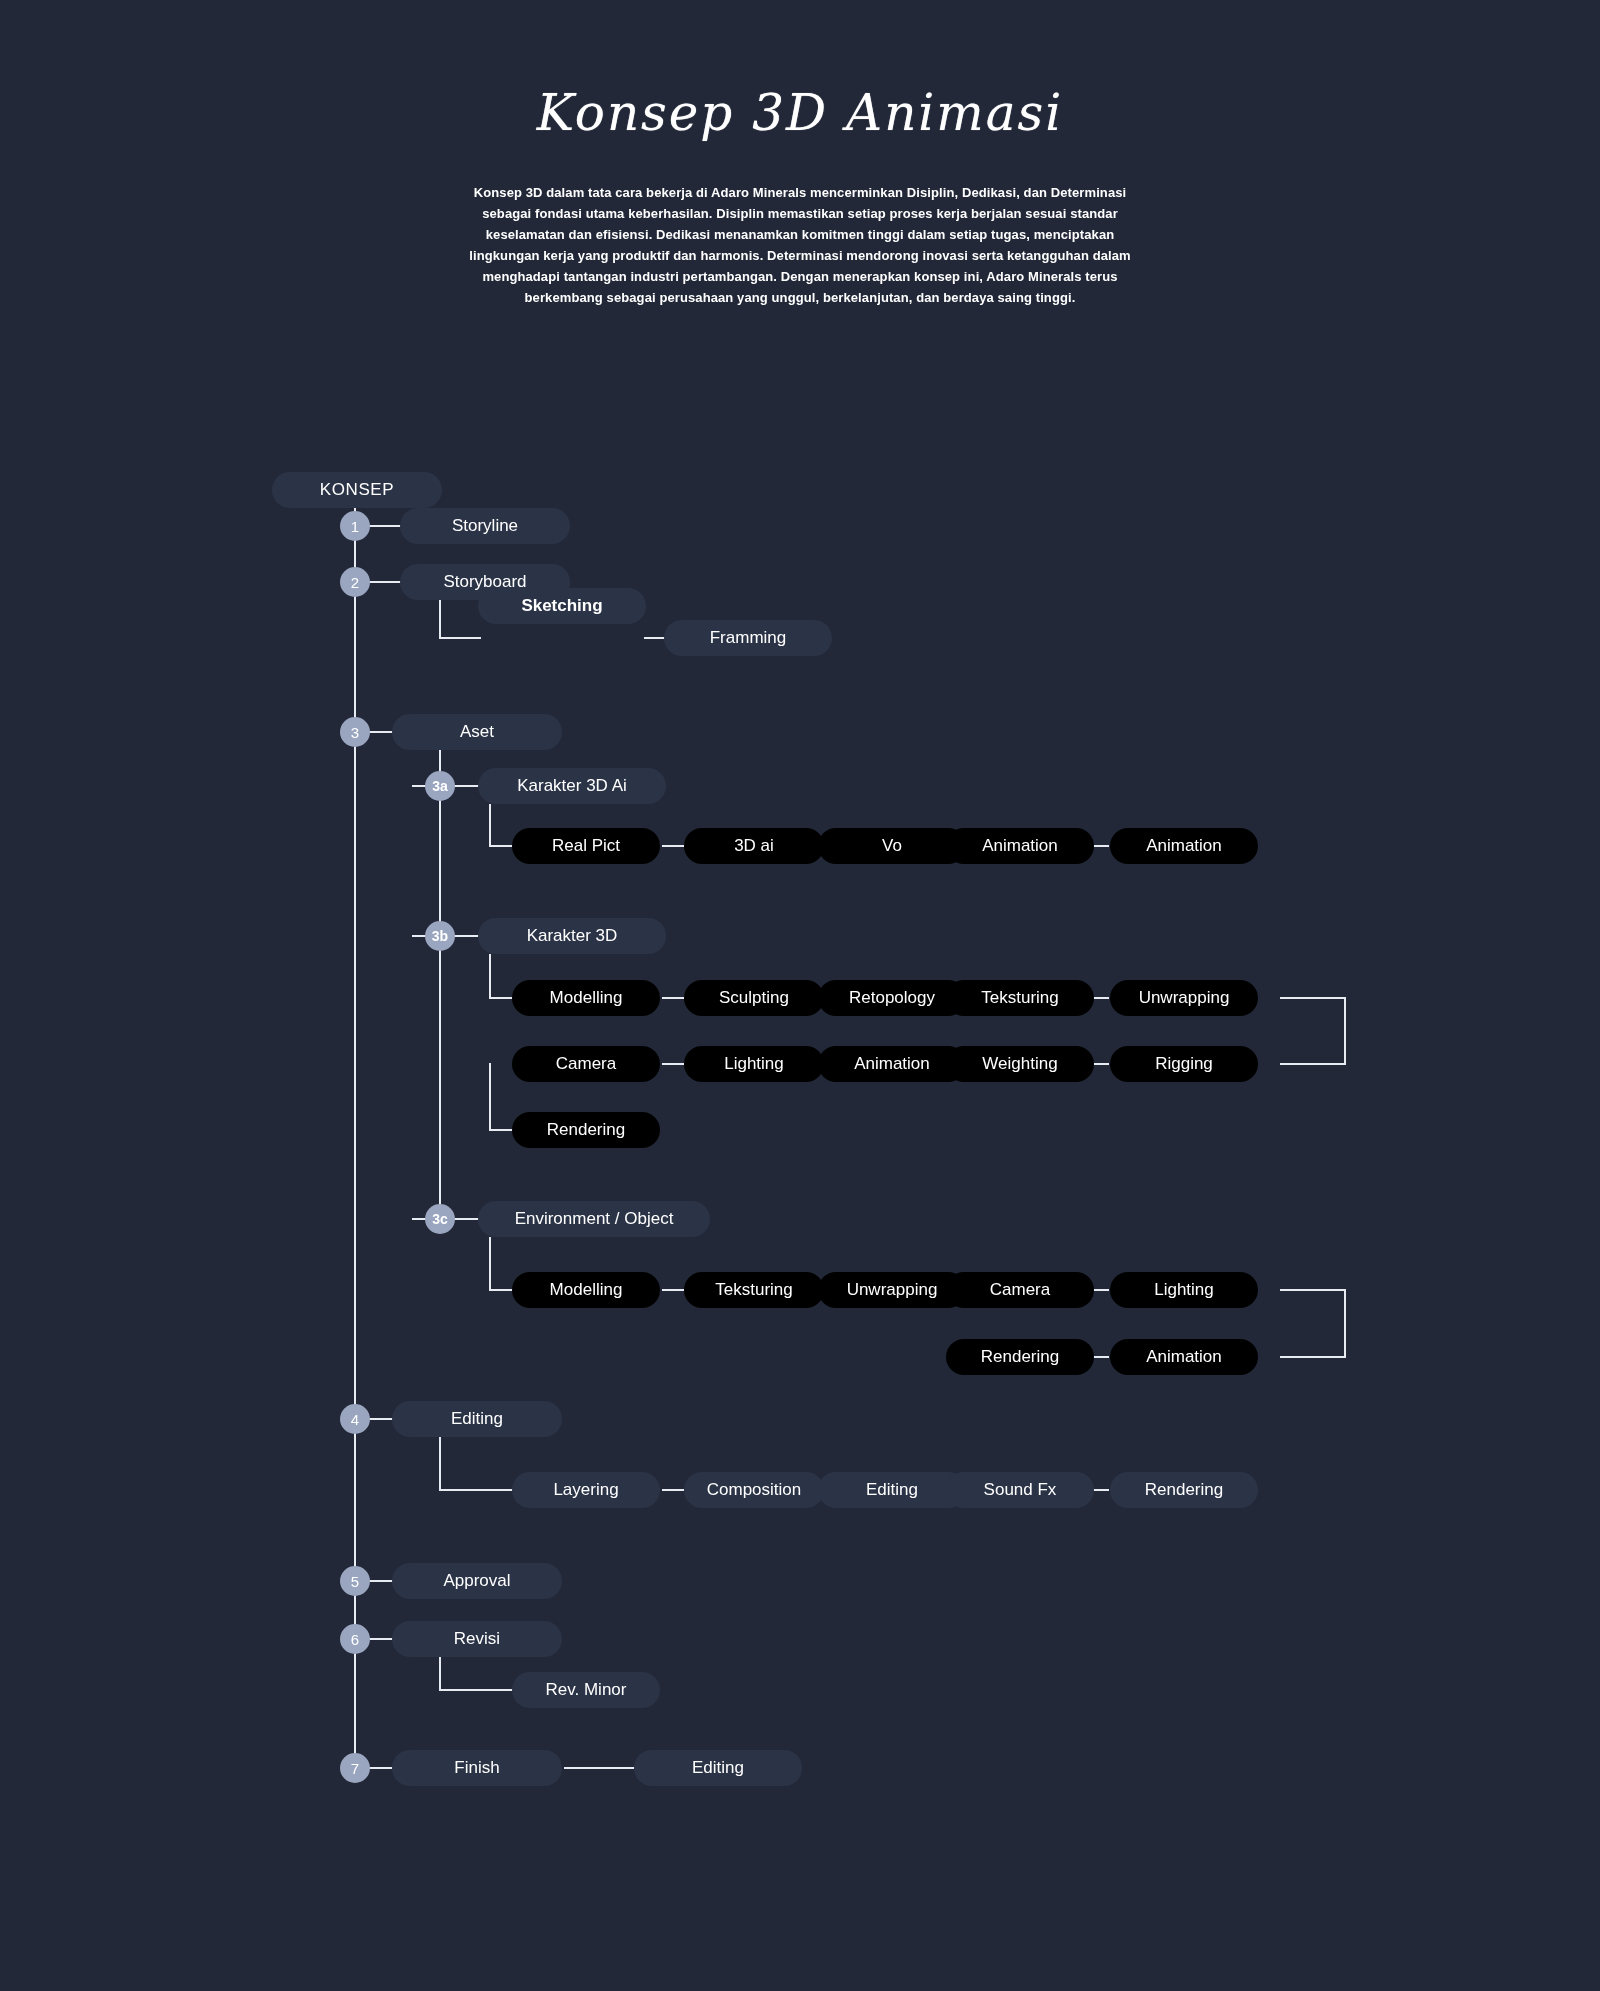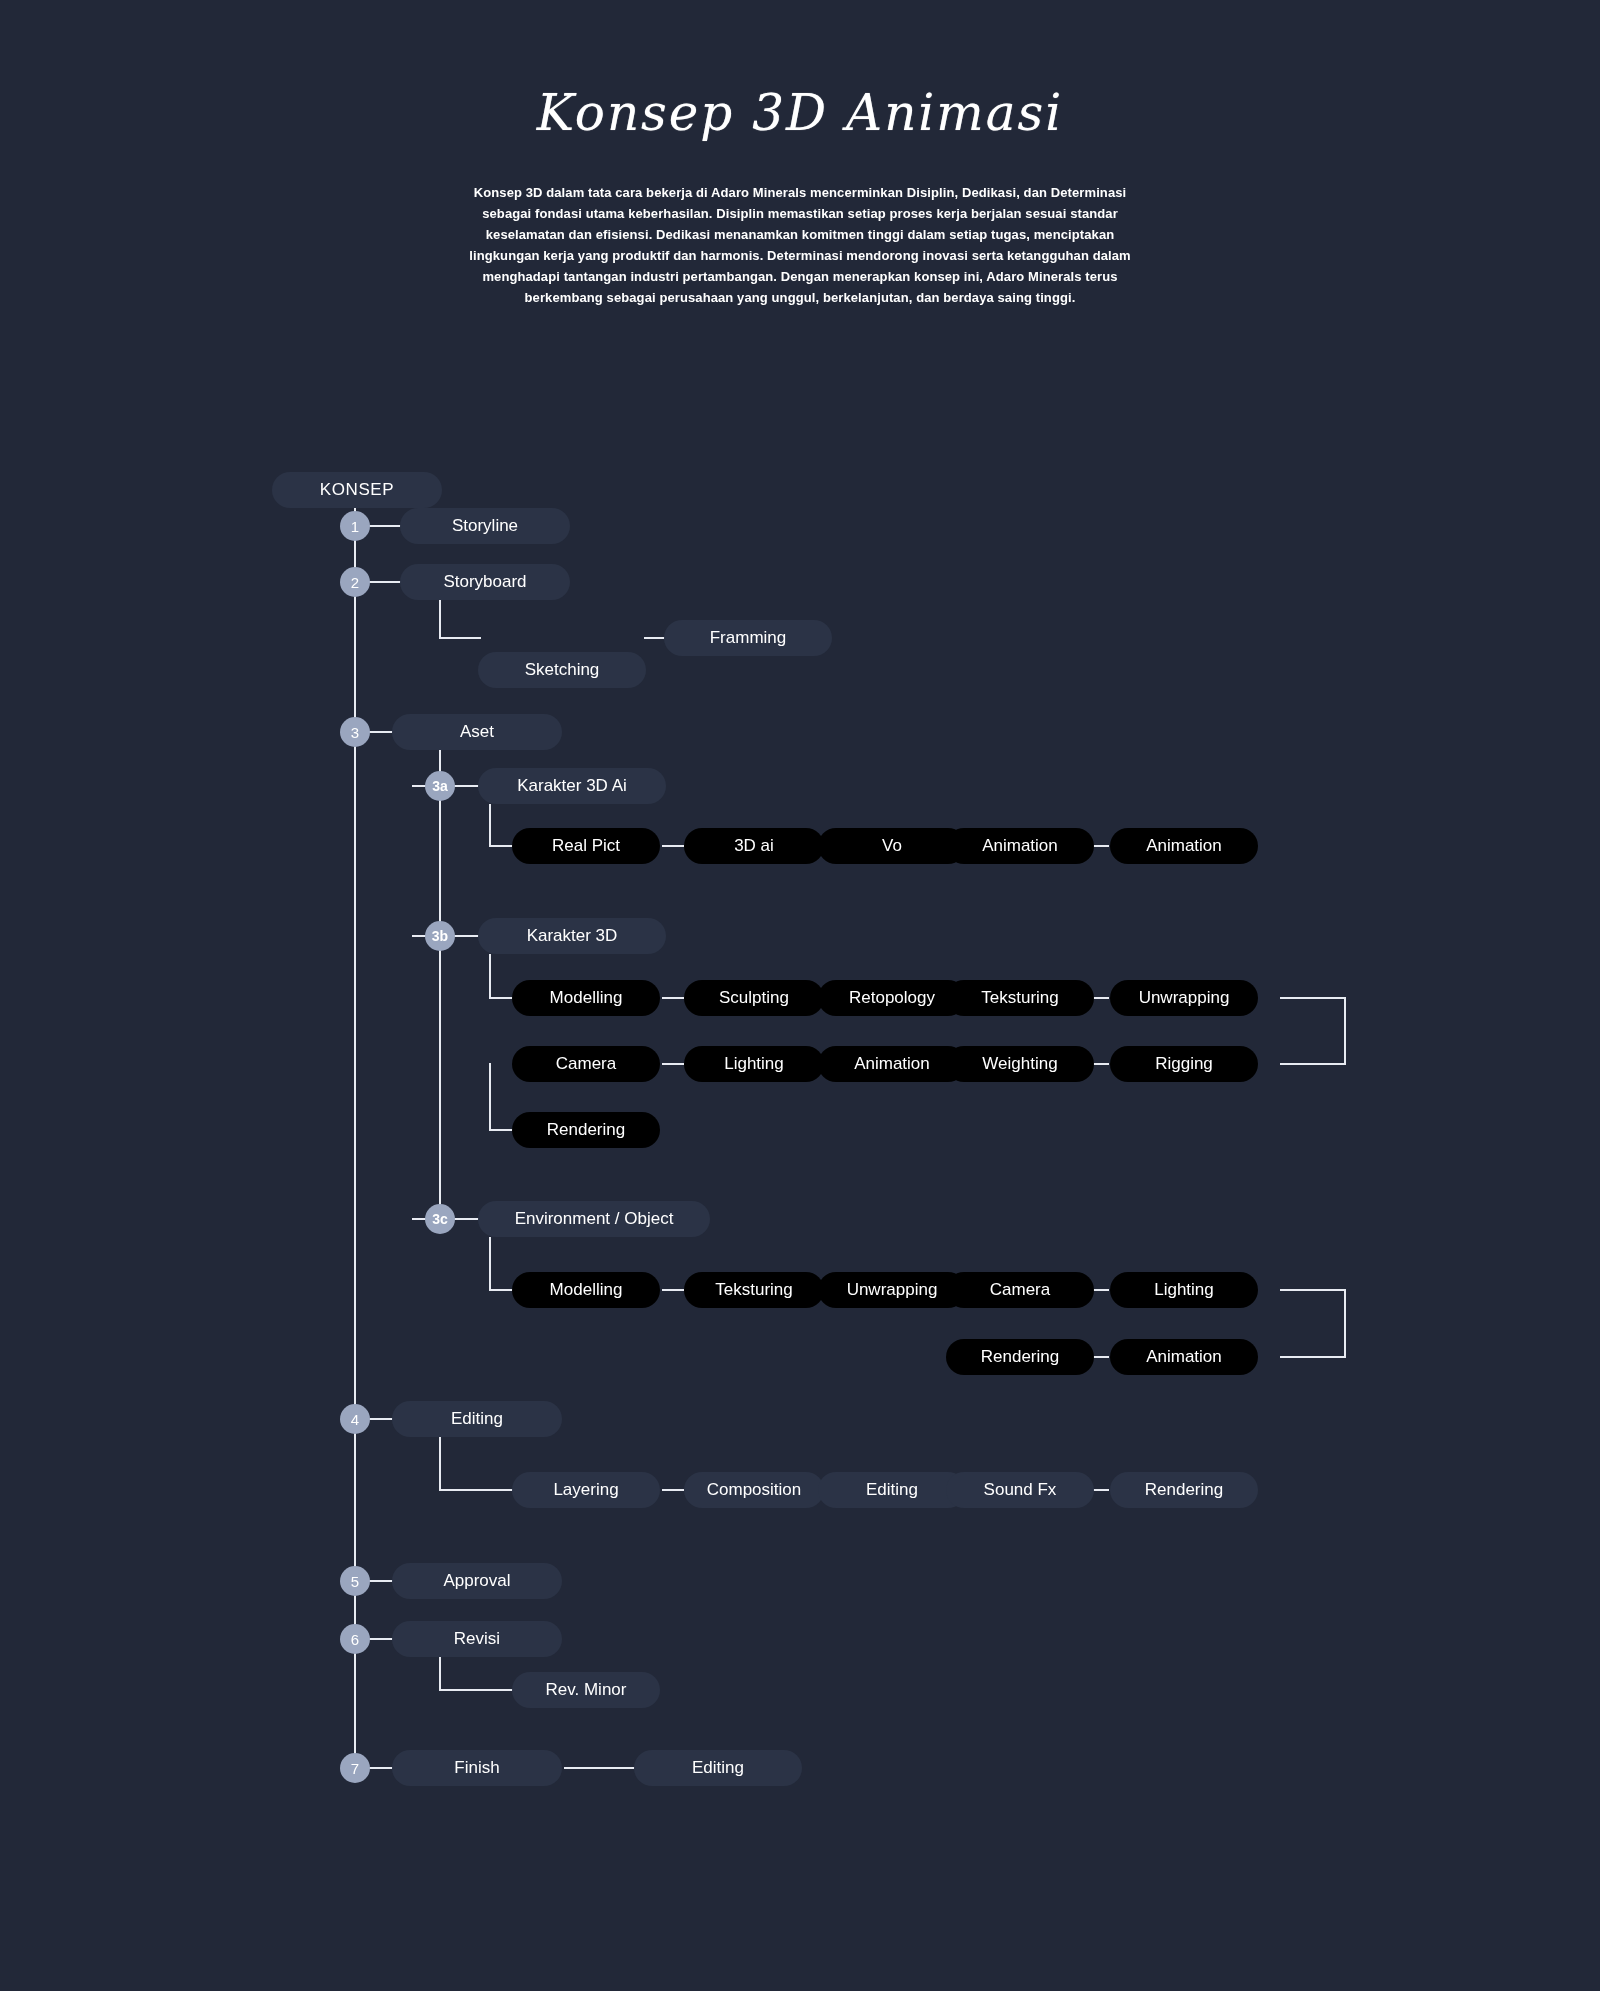--- a/index.html
+++ b/index.html
@@ -147,21 +147,21 @@
   </svg>
 
   <div class="pill konsep" style="left:272px;top:443px;width:170px;margin-top:29px;">KONSEP</div>
 
   <div class="node" style="left:340px;top:511px;">1</div>
   <div class="pill dark" style="left:400px;top:508px;width:170px;">Storyline</div>
 
   <div class="node" style="left:340px;top:567px;">2</div>
   <div class="pill dark" style="left:400px;top:564px;width:170px;">Storyboard</div>
 
-  <div class="pill dark" style="left:478px;top:652px;width:168px;">Sketching</div>
+  <div class="pill dark" style="left:478px;top:588px;width:168px;font-weight:bold;">Sketching</div>
   <div class="pill dark" style="left:664px;top:620px;width:168px;">Framming</div>
 
   <div class="node" style="left:340px;top:717px;">3</div>
   <div class="pill dark" style="left:392px;top:714px;width:170px;">Aset</div>
 
   <div class="node sub" style="left:425px;top:771px;">3a</div>
   <div class="pill dark" style="left:478px;top:768px;width:188px;">Karakter 3D Ai</div>
 
   <div class="pill light" style="left:512px;top:828px;width:148px;">Real Pict</div>
   <div class="pill light" style="left:684px;top:828px;width:140px;">3D ai</div>

